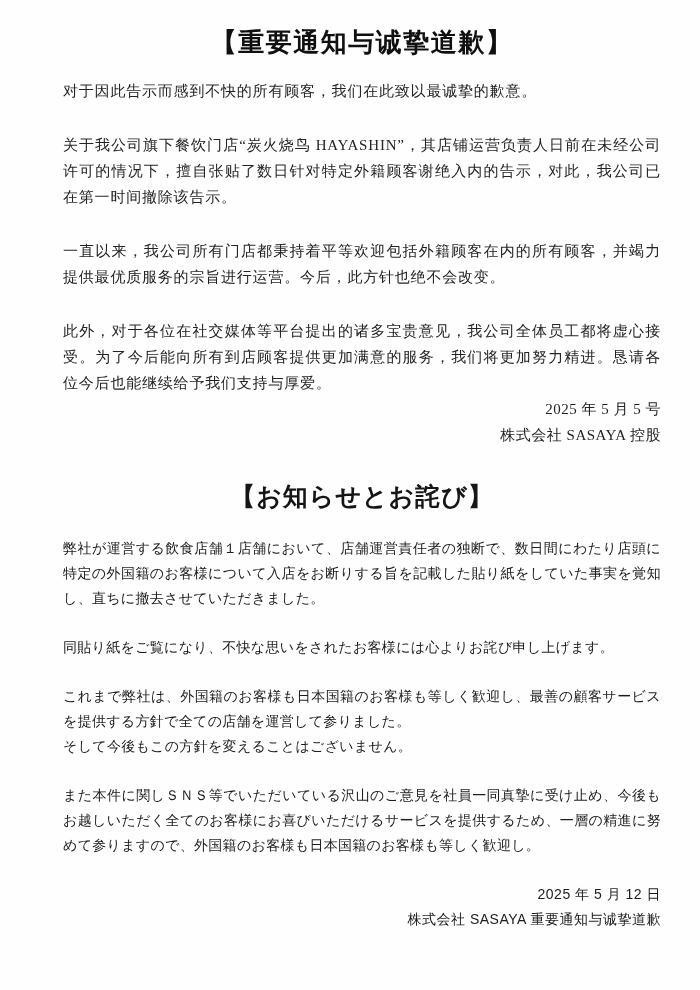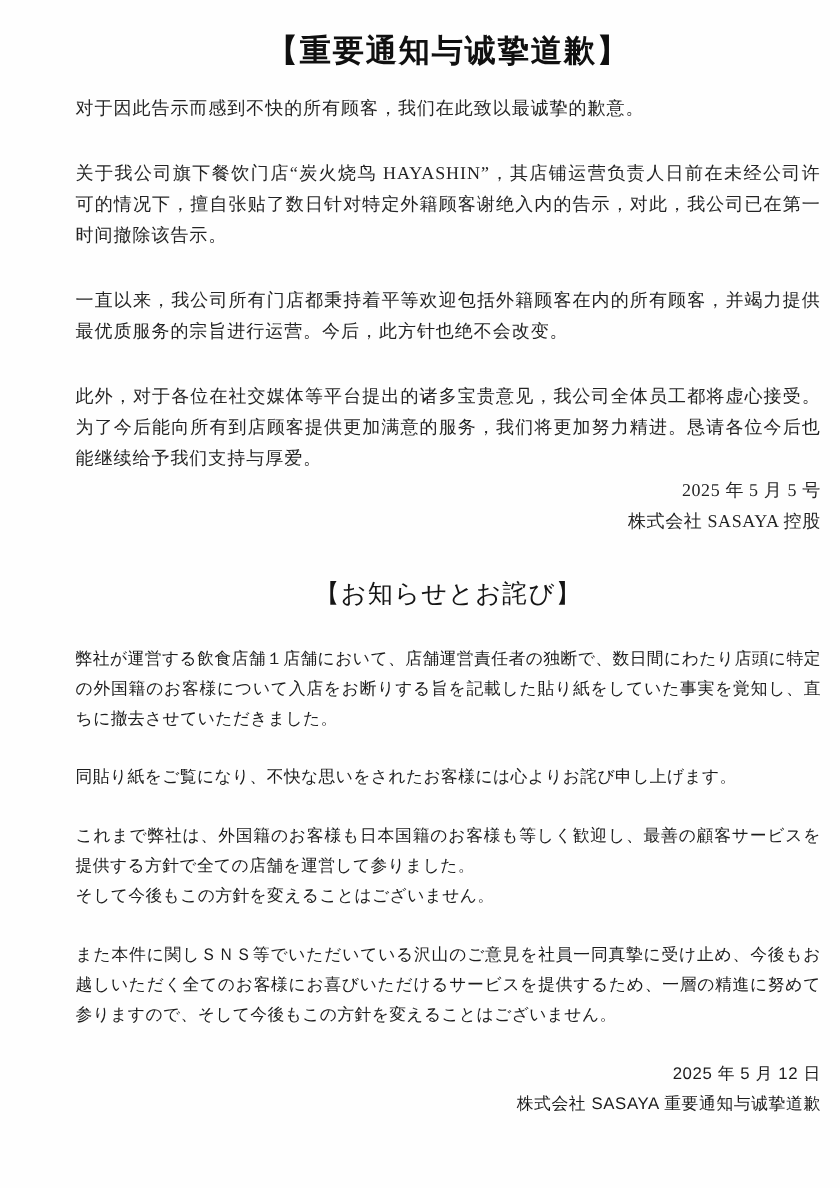--- a/index.html
+++ b/index.html
@@ -1,20 +1,20 @@
 <!DOCTYPE html>
 <html><head>
 <meta charset="utf-8">
 <style>
   html, body { margin: 0; padding: 0; background: #ffffff; }
   .page {
     width: 700px;
     height: 990px;
     box-sizing: border-box;
-    padding: 22px 16px 0 63px;
+    padding: 22px 39px 0 63px;
     background: #fefefe;
     color: #212121;
     overflow: hidden;
   }
   
   .cn {
     font-family: "Liberation Serif", "DejaVu Serif", serif;
     font-size: 15px;
     line-height: 26px;
     color: #242424;
@@ -44,22 +44,22 @@
   
   .jp {
     font-family: "Liberation Sans", "DejaVu Sans", sans-serif;
     font-size: 14px;
     line-height: 25px;
     color: #1c1c1c;
     margin-top: 28px;
   }
   .jp-title {
     font-family: "Liberation Sans", "DejaVu Sans", sans-serif;
-    font-size: 21px;
-    font-weight: 400;
+    font-size: 25px;
+    font-weight: 700;
     line-height: 40px;
     text-align: center;
     letter-spacing: 1px;
     color: #151515;
     margin: 0 0 20px 0;
   }
   .jp p {
     margin: 0 0 24px 0;
     text-align: justify;
     letter-spacing: 0.3px;
@@ -92,20 +92,20 @@
   <section class="jp">
     <h2 class="jp-title">【お知らせとお詫び】</h2>
 
     <p>弊社が運営する飲食店舗１店舗において、店舗運営責任者の独断で、数日間にわたり店頭に特定の外国籍のお客様について入店をお断りする旨を記載した貼り紙をしていた事実を覚知し、直ちに撤去させていただきました。</p>
 
     <p>同貼り紙をご覧になり、不快な思いをされたお客様には心よりお詫び申し上げます。</p>
 
     <p>これまで弊社は、外国籍のお客様も日本国籍のお客様も等しく歓迎し、最善の顧客サービスを提供する方針で全ての店舗を運営して参りました。
 そして今後もこの方針を変えることはございません。</p>
 
-    <p>また本件に関しＳＮＳ等でいただいている沢山のご意見を社員一同真摯に受け止め、今後もお越しいただく全てのお客様にお喜びいただけるサービスを提供するため、一層の精進に努めて参りますので、そして今後もこの方針を変えることはございません。</p>
+    <p>また本件に関しＳＮＳ等でいただいている沢山のご意見を社員一同真摯に受け止め、今後もお越しいただく全てのお客様にお喜びいただけるサービスを提供するため、一層の精進に努めて参りますので、外国籍のお客様も日本国籍のお客様も等しく歓迎し。</p>
 
     <p class="sign-line date-gap">2025 年 5 月 12 日</p>
 
     <p class="sign-line">株式会社 SASAYA 重要通知与诚挚道歉</p>
   </section>
 
 </div>
 
 </body></html>

